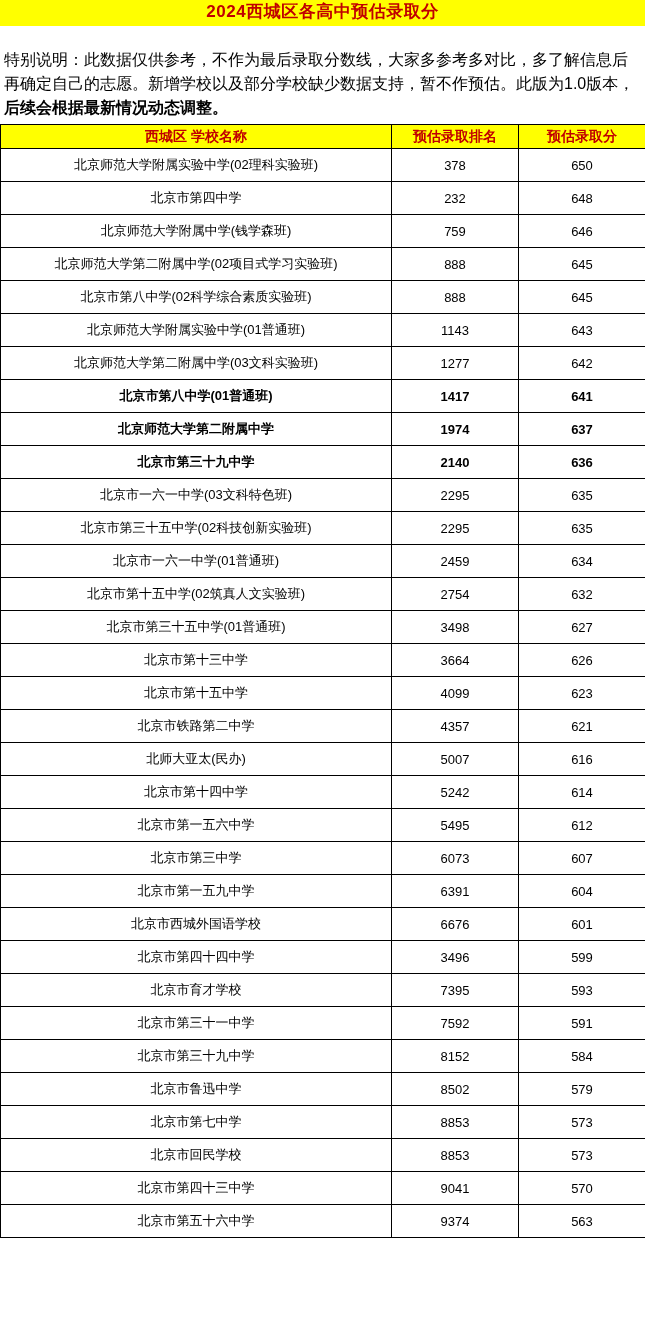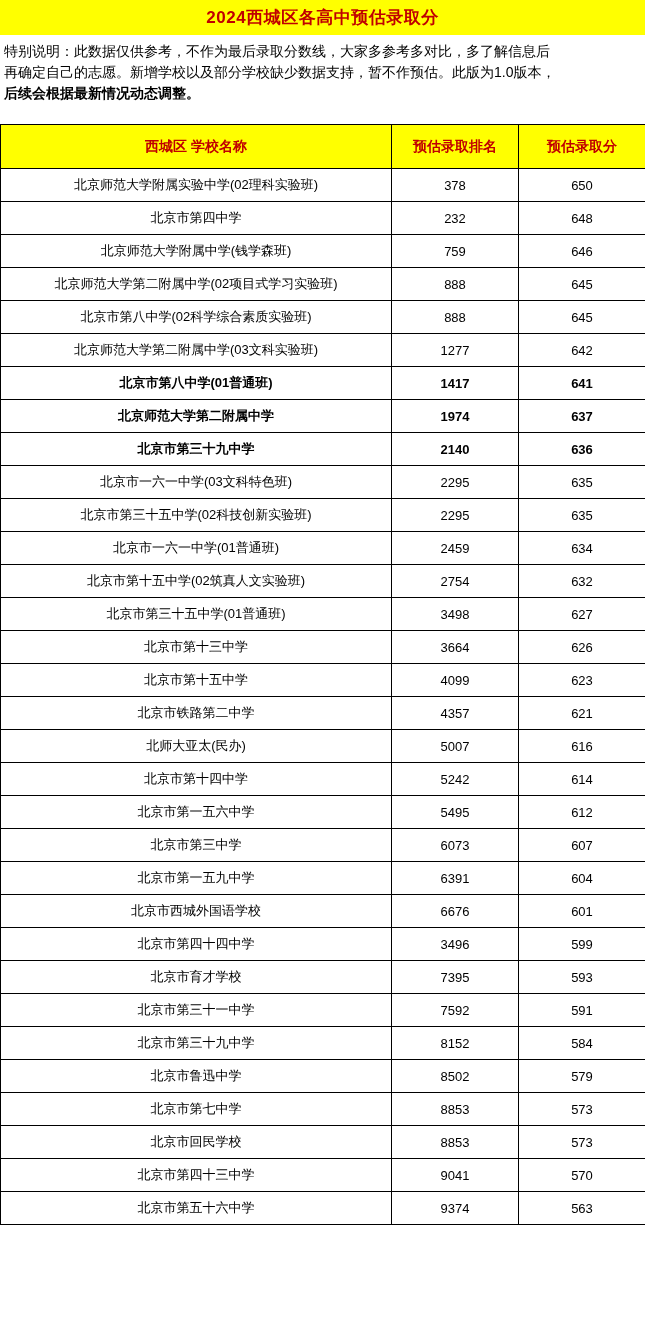--- a/index.html
+++ b/index.html
@@ -9,57 +9,57 @@
     font-family: "Liberation Sans", "DejaVu Sans", sans-serif;
   }
   .page {
     width: 645px;
     min-height: 1341px;
     background: #ffffff;
     position: relative;
   }
   .title-bar {
     background: #ffff00;
-    height: 35px;
+    height: 26px;
     display: flex;
-    align-items: center;
     justify-content: center;
   }
   .title-bar .title-text {
     color: #c00000;
     font-size: 17px;
     font-weight: bold;
     letter-spacing: 0.5px;
   }
   .note {
-    padding: 6px 4px 20px 4px;
-    font-size: 14px;
+    padding: 6px 4px 4px 4px;
+    font-size: 16px;
     line-height: 1.5;
     color: #000000;
+    margin-top: 16px;
   }
   .note .bold {
     font-weight: bold;
   }
   table.main {
     border-collapse: collapse;
     width: 645px;
     table-layout: fixed;
   }
   table.main th, table.main td {
     border: 1px solid #000000;
     text-align: center;
     vertical-align: middle;
     font-size: 13px;
     color: #000000;
   }
   table.main thead th {
     background: #ffff00;
     color: #c00000;
     font-weight: bold;
-    height: 44px;
+    height: 24px;
     font-size: 14px;
     margin-top: 39px;
   }
   table.main tbody td {
     height: 33px;
   }
   td.school {
     font-size: 13.5px;
   }
   td.rank, td.score {
@@ -118,20 +118,25 @@
           <td class="school">北京师范大学第二附属中学(02项目式学习实验班)</td>
           <td class="rank">888</td>
           <td class="score">645</td>
         </tr>
         <tr>
           <td class="school">北京市第八中学(02科学综合素质实验班)</td>
           <td class="rank">888</td>
           <td class="score">645</td>
         </tr>
         <tr>
+          <td class="school">北京师范大学附属实验中学(01普通班)</td>
+          <td class="rank">1143</td>
+          <td class="score">643</td>
+        </tr>
+        <tr>
           <td class="school">北京师范大学第二附属中学(03文科实验班)</td>
           <td class="rank">1277</td>
           <td class="score">642</td>
         </tr>
         <tr>
           <td class="school b">北京市第八中学(01普通班)</td>
           <td class="rank b">1417</td>
           <td class="score b">641</td>
         </tr>
         <tr>

